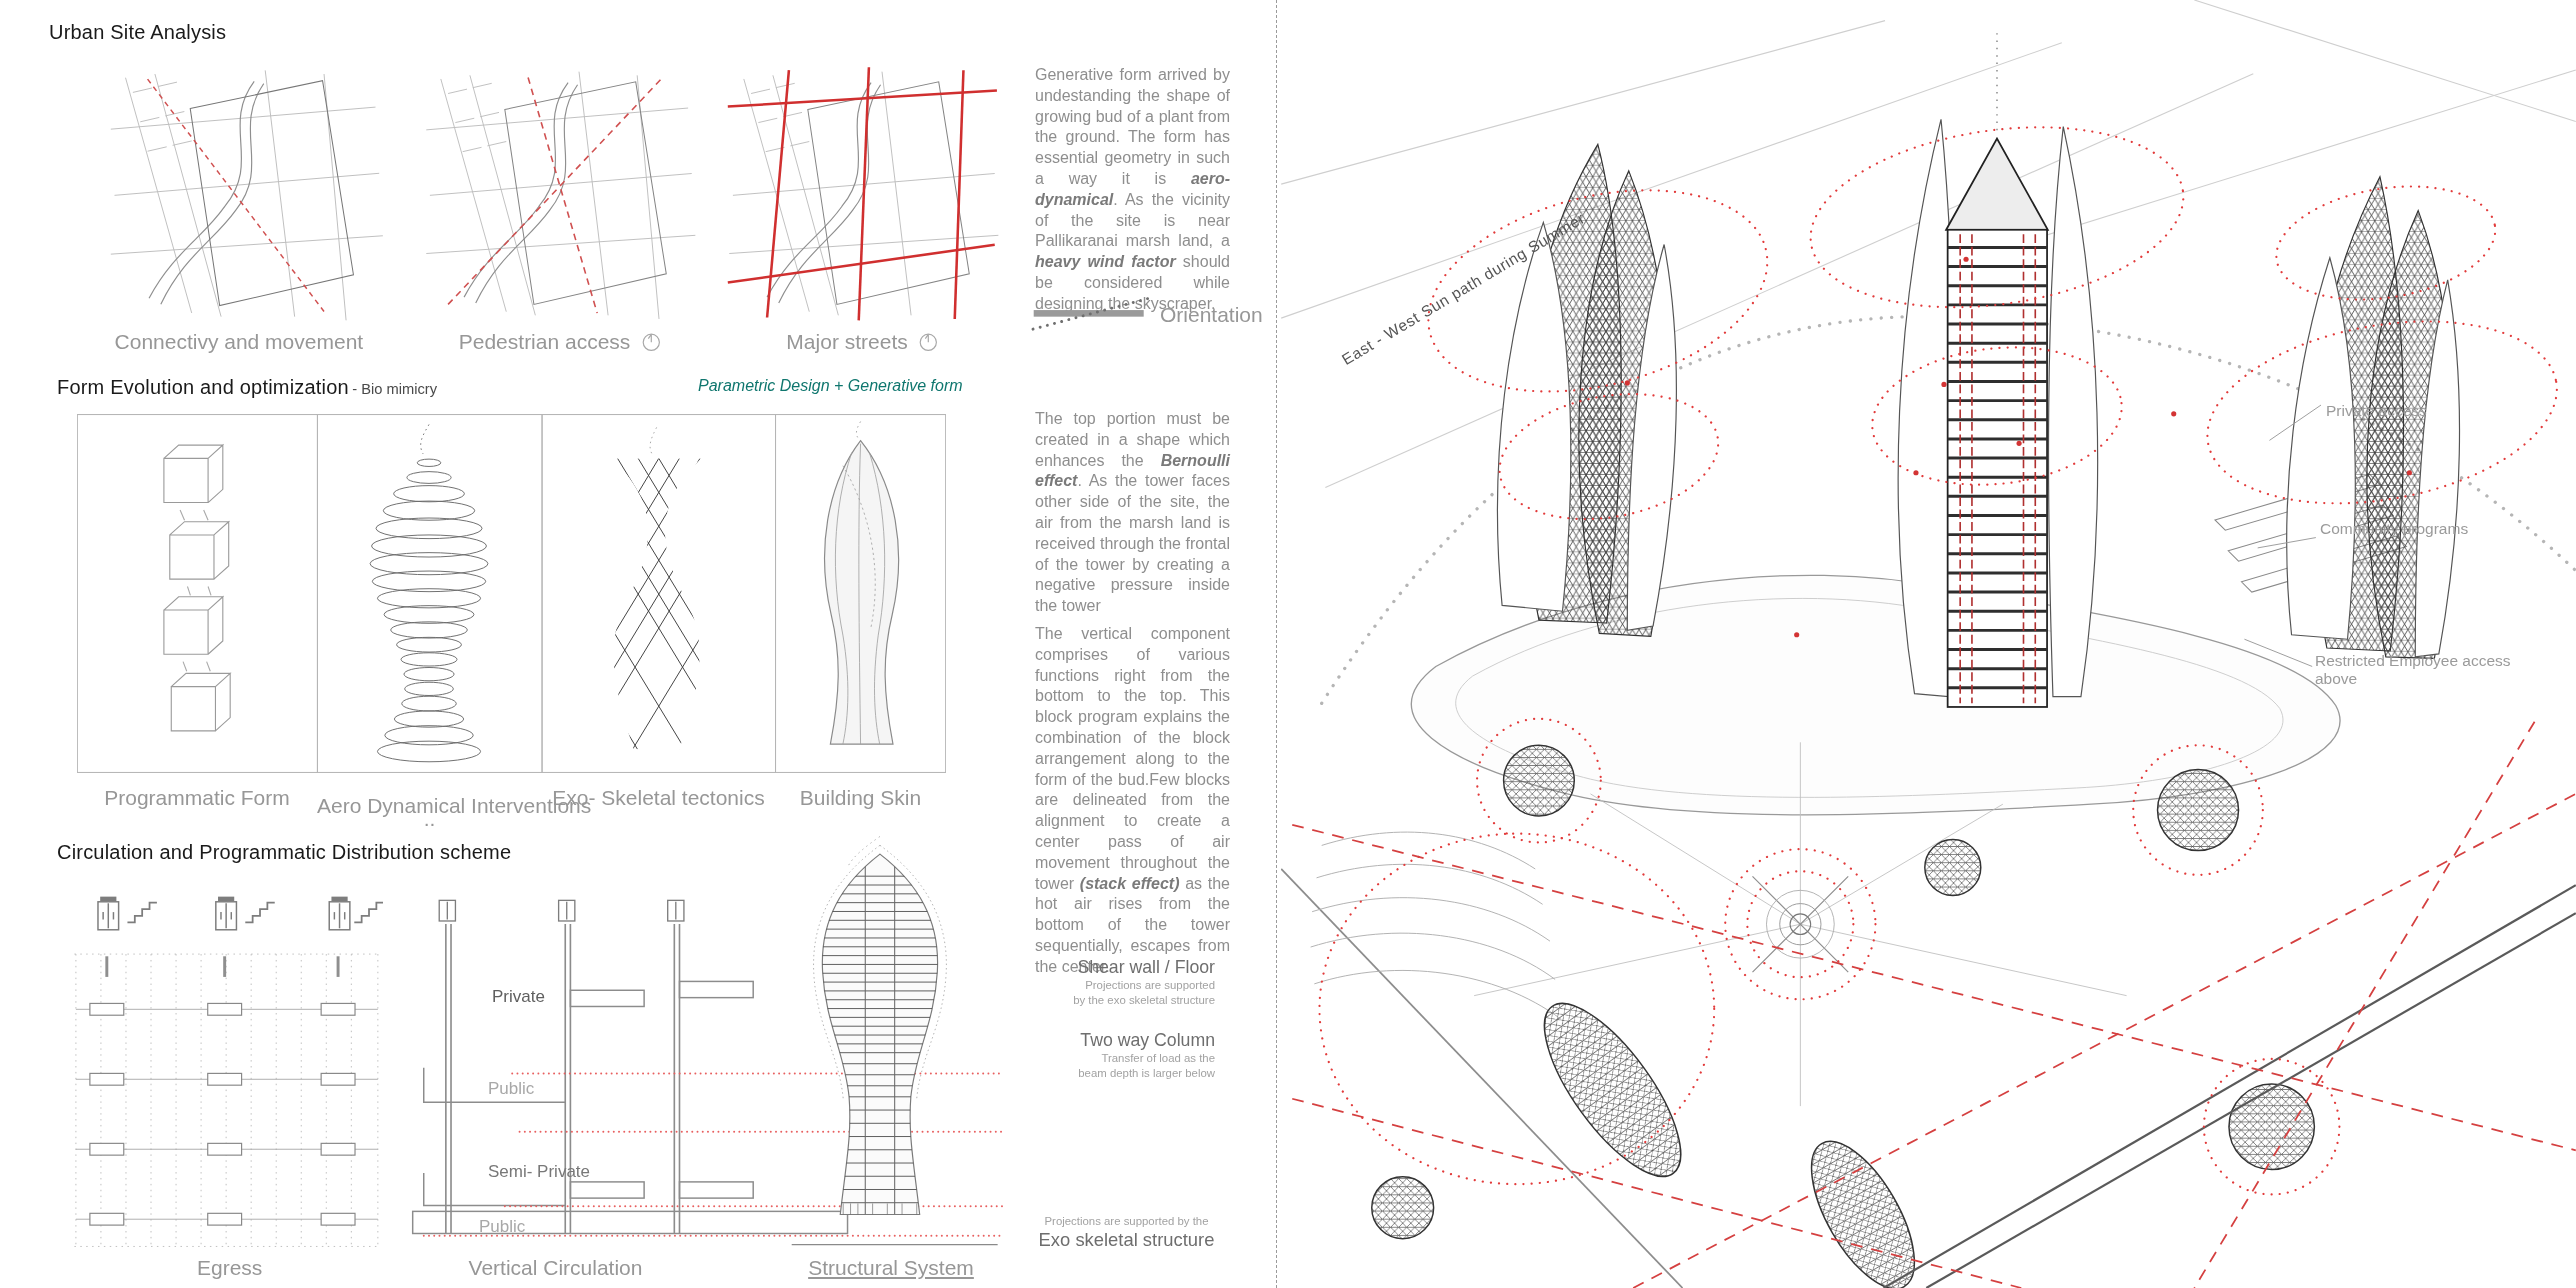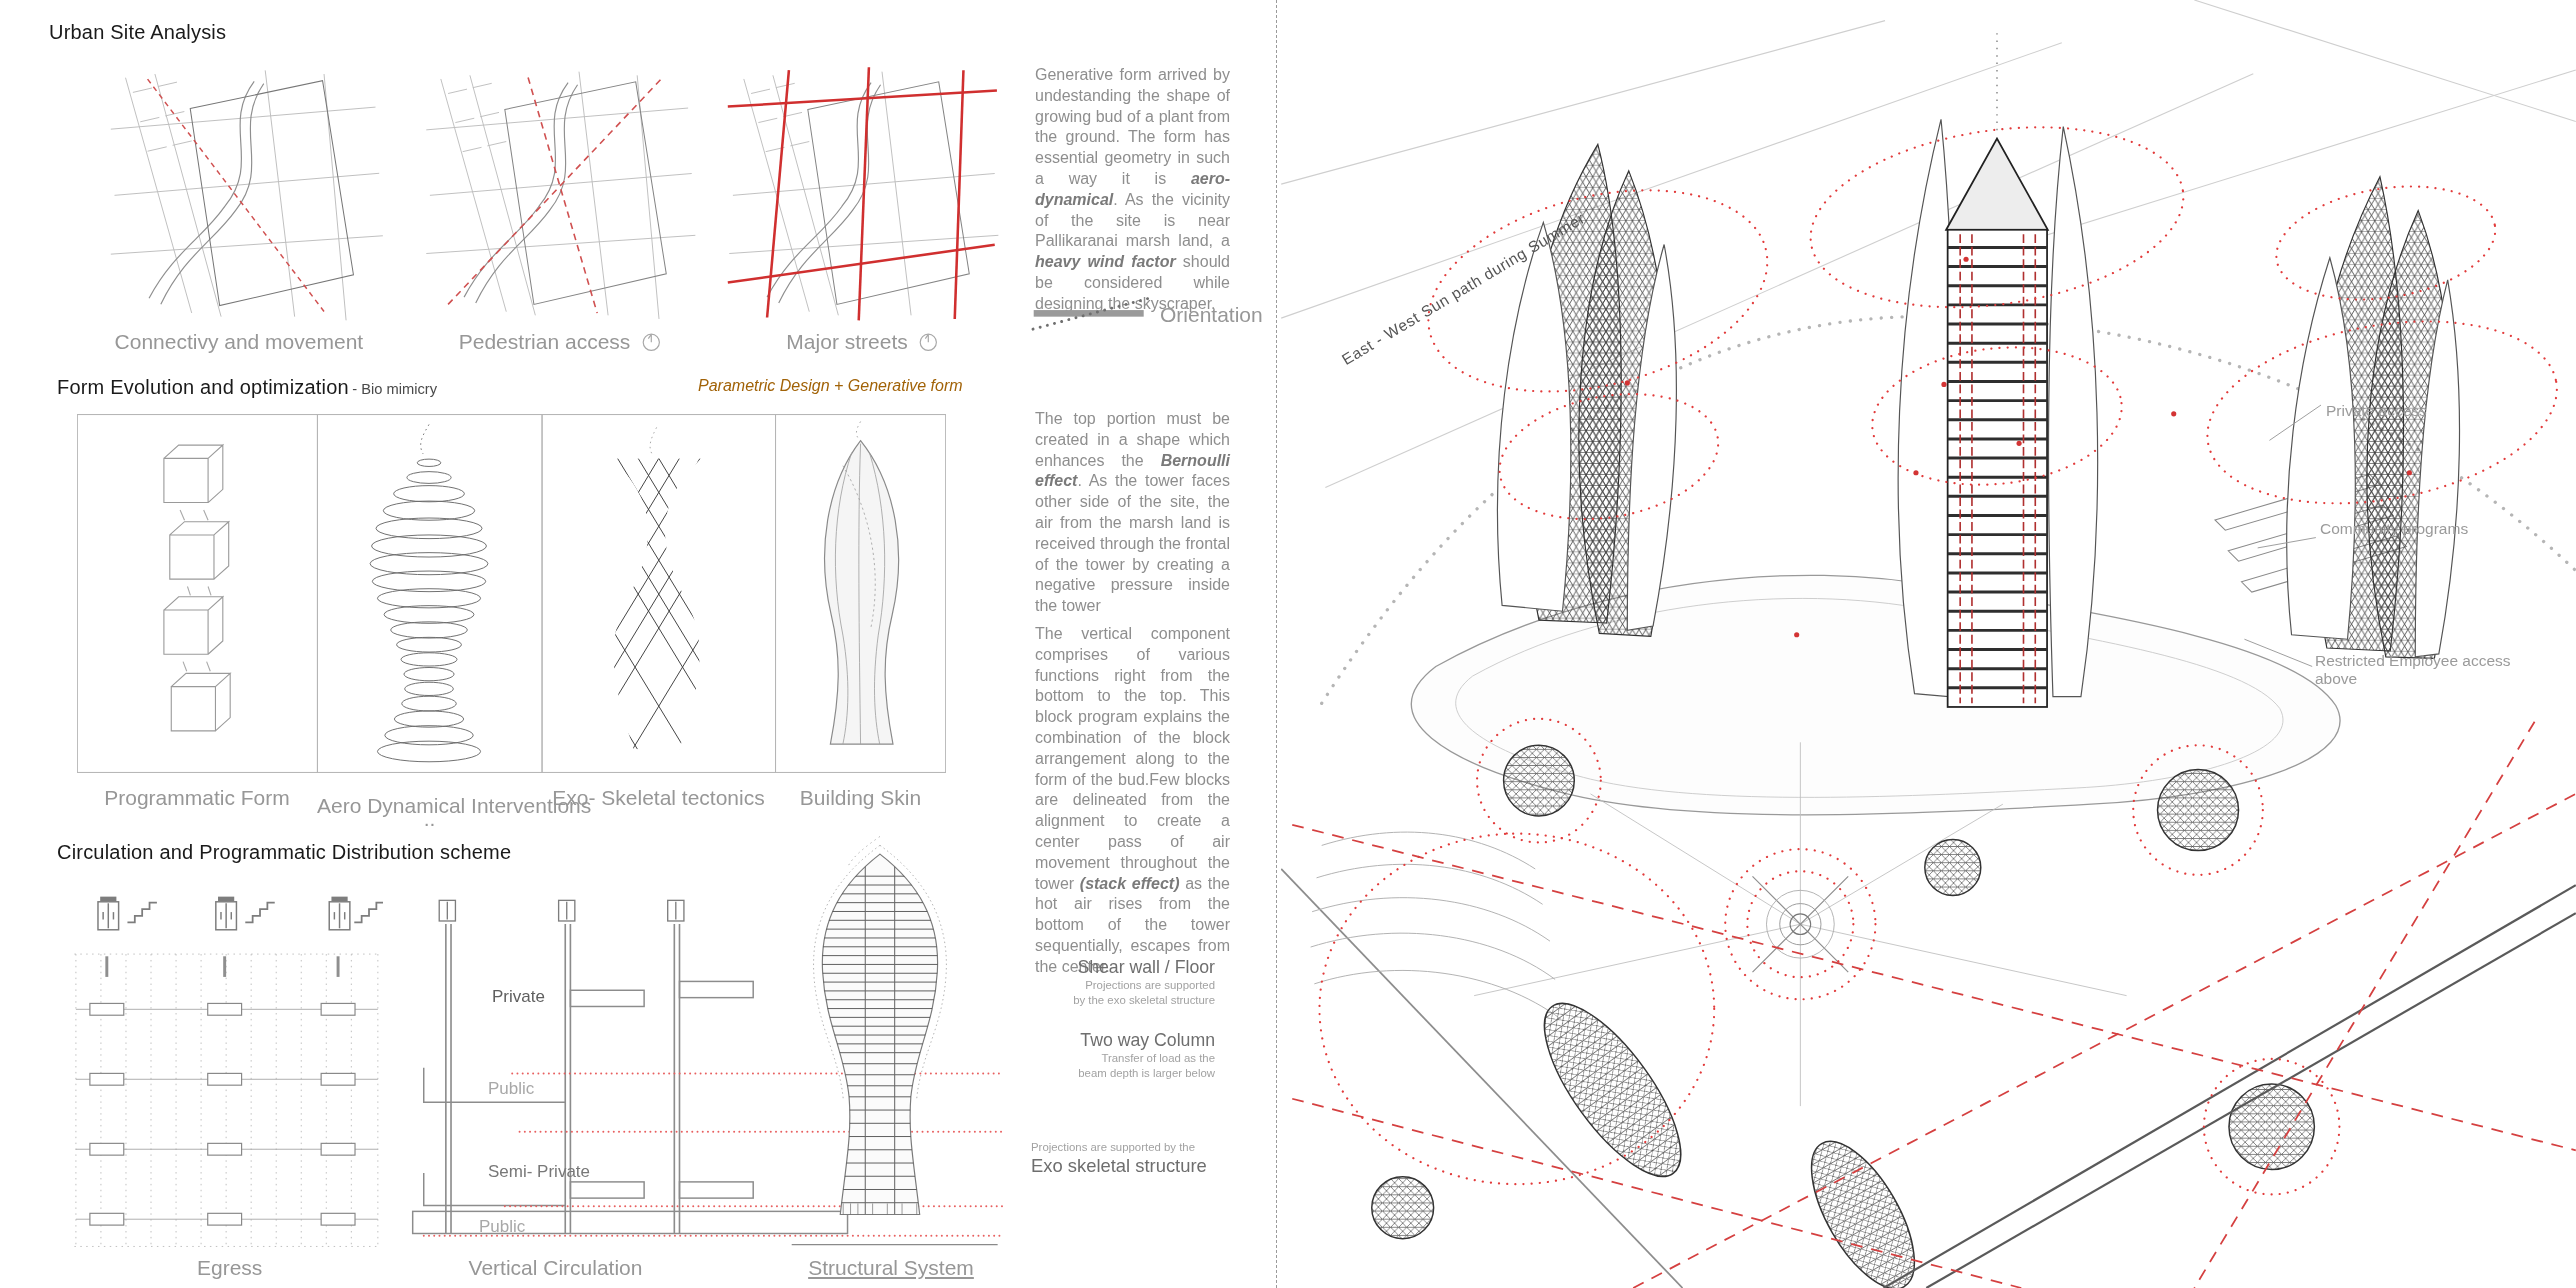--- a/index.html
+++ b/index.html
@@ -1,21 +1,21 @@
 <!DOCTYPE html>
 <html style="font-size:11.8px"><head>
 <meta charset="utf-8">
 <style>
   html,body{margin:0;padding:0;background:#fff;}
   body{width:2576px;height:1288px;position:relative;overflow:hidden;
        font-family:"Liberation Sans", sans-serif;color:#8e8e8e;}
   .abs{position:absolute;}
   .h1{font-size:20px;color:#1a1a1a;font-weight:500;letter-spacing:0.2px;white-space:nowrap;}
   .hsub{font-size:14.7px;color:#4a4a4a;font-weight:400;}
-  .hnote{font-size:16px;color:#a16207;font-style:italic;white-space:nowrap;}
+  .hnote{font-size:16px;color:#0f766e;font-style:italic;white-space:nowrap;}
   .para{width:195px;font-size:16px;line-height:1.3;text-align:justify;color:#8e8e8e;}
   .bi{font-weight:bold;font-style:italic;color:#7a7a7a;}
   .cap{font-size:21px;color:#979797;white-space:nowrap;}
   .capwrap{display:flex;align-items:center;gap:10.3px;justify-content:center;}
   .rlabel{font-size:15.5px;color:#9b9b9b;white-space:pre-line;}
   .stitle{font-size:17.7px;color:#6e6e6e;white-space:nowrap;}
   .ssub{font-size:11.4px;color:#a2a2a2;white-space:pre-line;line-height:1.35;}
   .vlabel{font-size:17px;white-space:nowrap;}
   .sep{border-left:1.5px dashed #9a9a9a;width:0;height:1288px;}
   svg{display:block;}
@@ -138,21 +138,21 @@
 <div class="abs" style="left:1024px;top:957px;width:191px;text-align:right;">
   <div class="stitle">Shear wall / Floor</div>
   <div class="ssub">Projections are supported
 by the exo skeletal structure</div>
 </div>
 <div class="abs" style="left:1024px;top:1030px;width:191px;text-align:right;">
   <div class="stitle">Two way Column</div>
   <div class="ssub">Transfer of load as the
 beam depth is larger below</div>
 </div>
-<div class="abs" style="left:1031px;top:1140px;width:191px;">
+<div class="abs" style="left:1031px;top:1214px;width:191px;text-align:center;">
   <div class="ssub">Projections are supported  by the</div>
   <div class="stitle" style="font-size:18.4px;">Exo skeletal structure</div>
 </div>
 
 <div class="abs" style="left:57px;top:376px;">
   <span class="h1">Form Evolution and optimization</span>
   <span class="hsub">- Bio mimicry</span>
 </div>
 <div class="abs hnote" style="left:698px;top:377px;">Parametric Design + Generative form</div>
 

